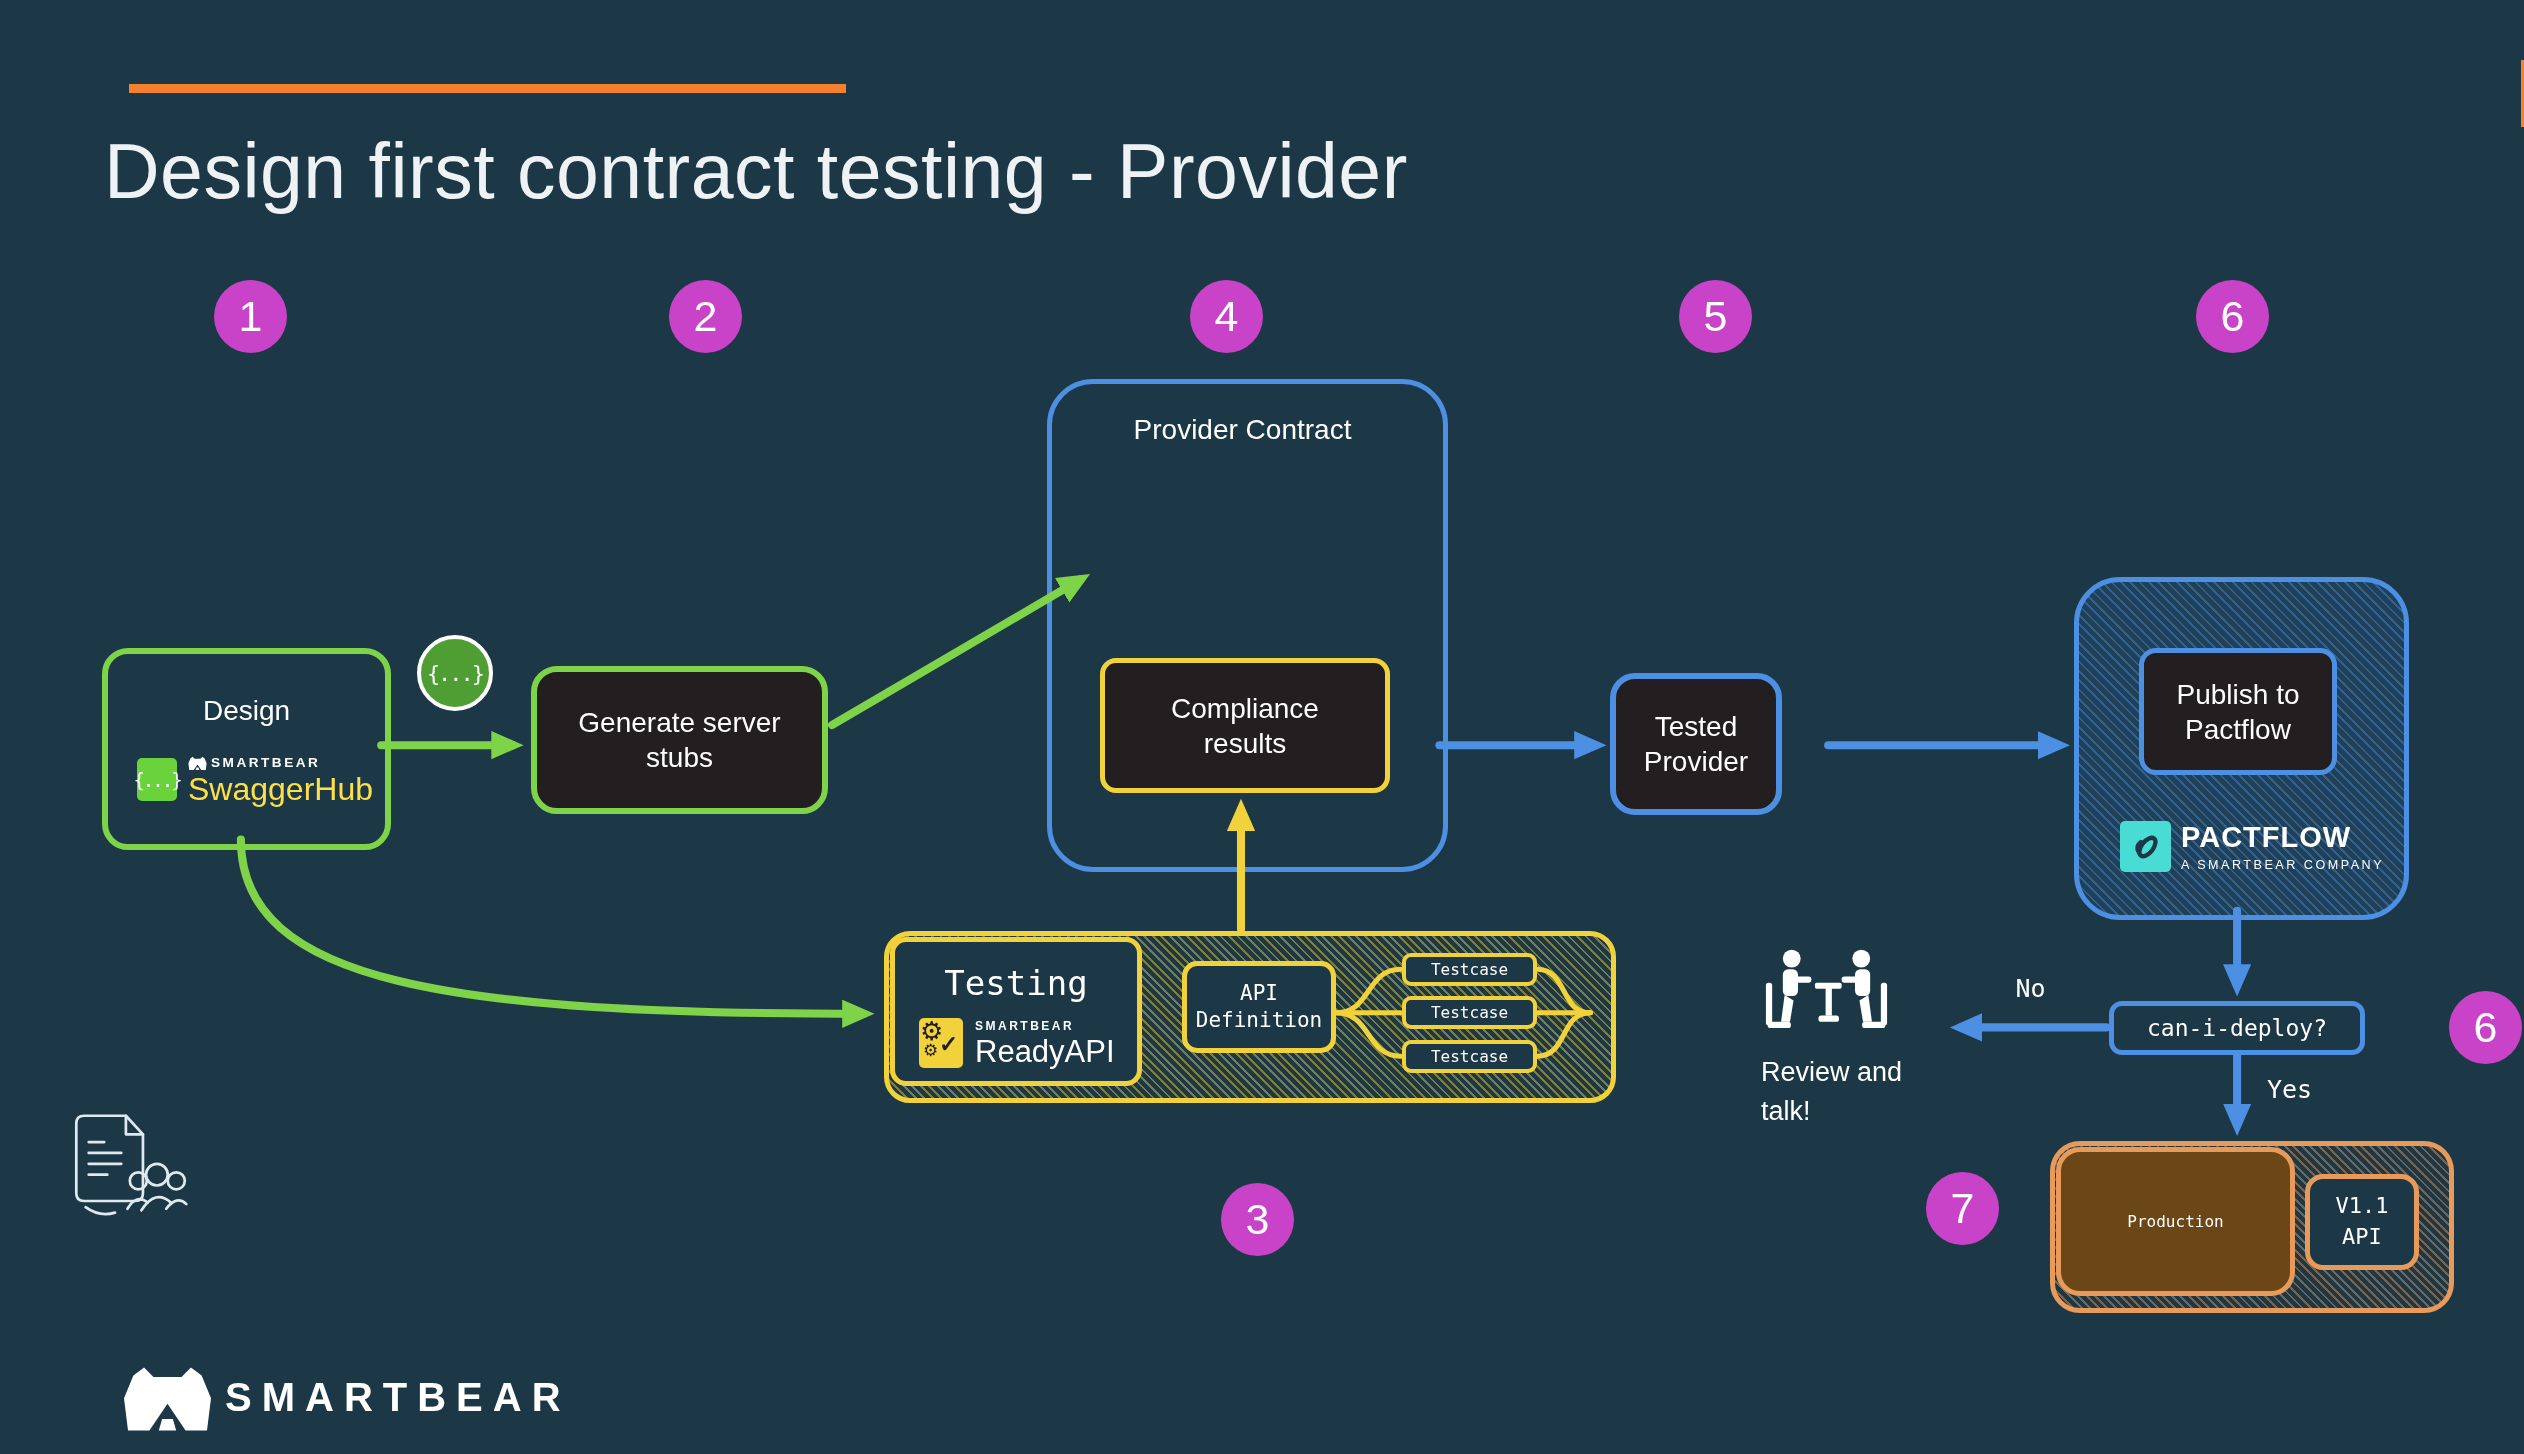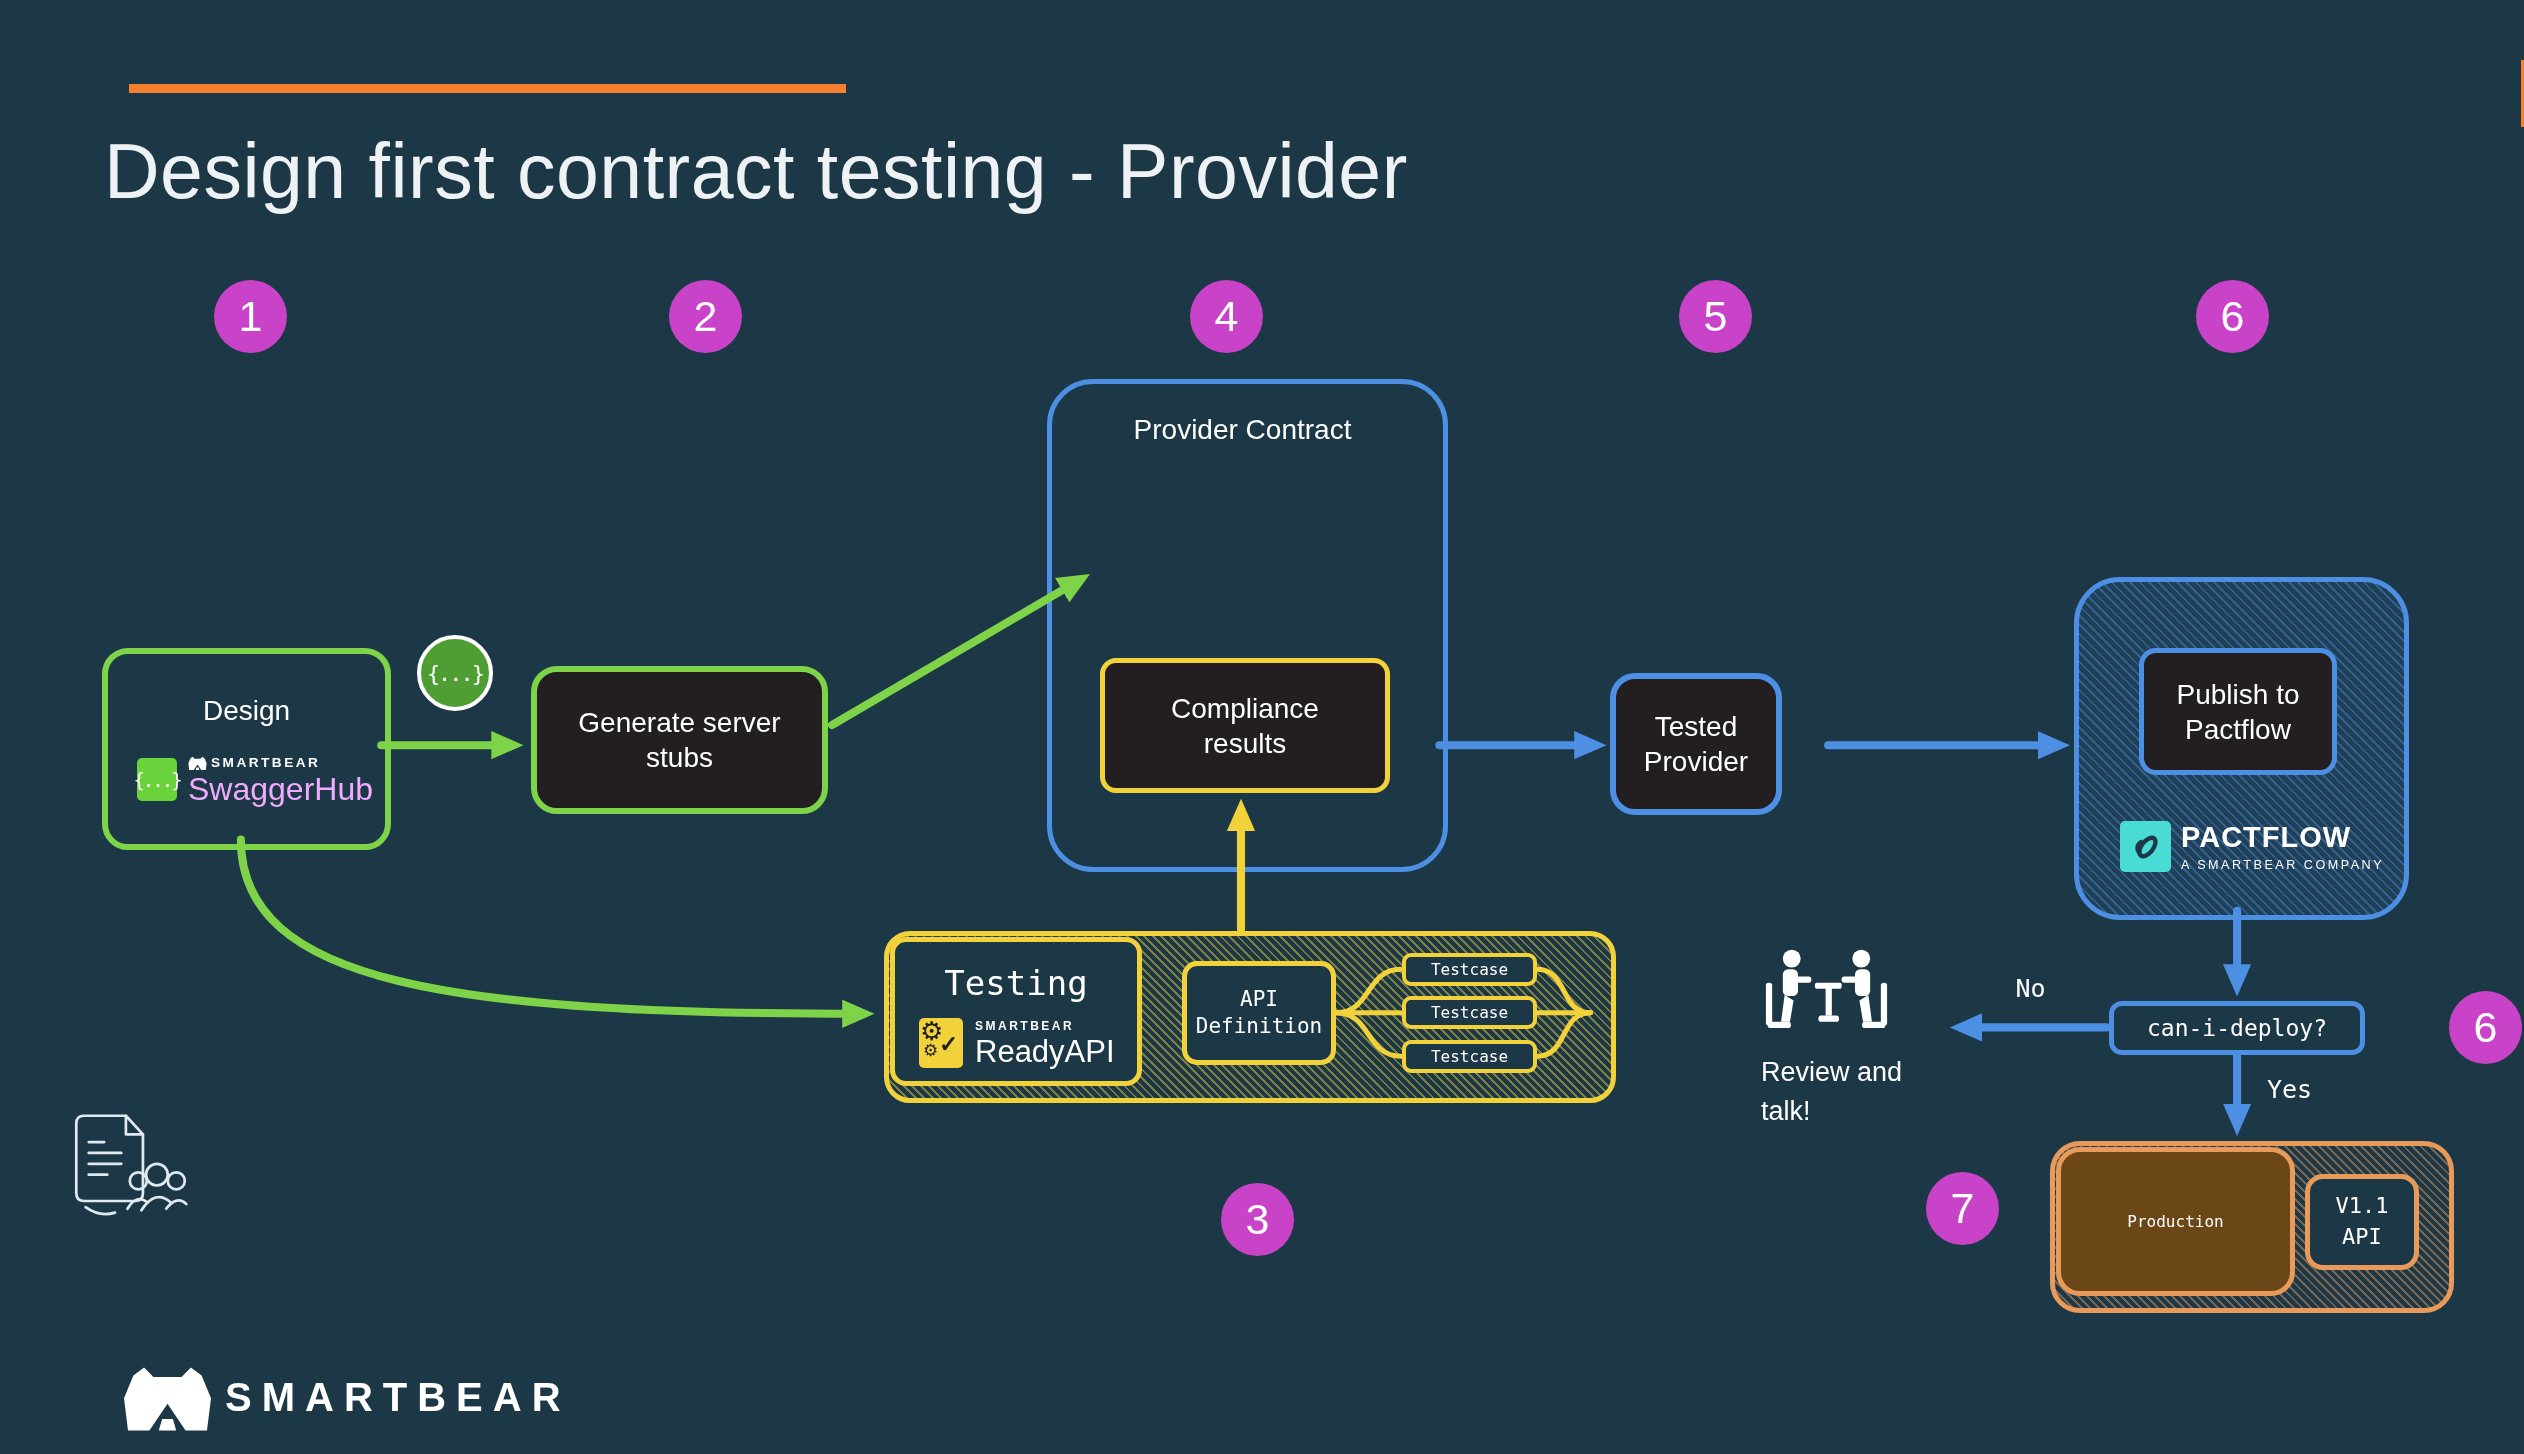--- a/index.html
+++ b/index.html
@@ -116,21 +116,21 @@
       <span class="mono" style="font-size:19px;letter-spacing:-2px;">{...}</span>
     </div>
     <div class="abs" style="left:80px;top:101px;">
       <div style="display:flex;align-items:center;gap:4px;">
         <svg width="19" height="14" viewBox="0 0 130 100">
           <polygon points="6,100 0,52 14,18 30,6 44,20 86,20 100,6 116,18 130,52 124,100 92,100 65,60 38,100" fill="#fff"></polygon>
           <polygon points="52,100 57,83 73,83 78,100" fill="#fff"></polygon>
         </svg>
         <span class="brand-small">SMARTBEAR</span>
       </div>
-      <div style="font-size:32px;color:#f0abfc;margin-top:1px;">SwaggerHub</div>
+      <div style="font-size:32px;color:#fde047;margin-top:1px;">SwaggerHub</div>
     </div>
   </div>
 
   <div class="abs flexc" style="left:417px;top:635px;width:76px;height:76px;border-radius:50%;background:#4f9e33;border:4.5px solid #fff;box-sizing:border-box;">
     <span class="mono" style="font-size:22px;letter-spacing:-2px;color:#fff;">{...}</span>
   </div>
 
   <div class="abs dark-box green-border flexc label" style="left:531px;top:666px;width:297px;height:148px;box-sizing:border-box;padding:0 8px;">
     <span>Generate server stubs</span>
   </div>
@@ -166,21 +166,21 @@
       <span style="position:absolute;left:1px;top:-2px;font-size:26px;color:#231f20;">⚙</span>
       <span style="position:absolute;left:4px;top:22px;font-size:17px;color:#231f20;">⚙</span>
       <span style="position:absolute;left:20px;top:13px;font-size:23px;font-weight:bold;color:#231f20;">✓</span>
     </div>
     <div class="abs" style="left:80px;top:77px;">
       <div class="brand-small" style="font-size:12px;">SMARTBEAR</div>
       <div style="font-size:31px;color:#fff;margin-top:1px;">ReadyAPI</div>
     </div>
   </div>
 
-  <div class="abs navy-box flexc mono" style="left:1182px;top:961px;width:154px;height:104px;border:5px solid #f2d23b;border-radius:15px;box-sizing:border-box;font-size:21px;line-height:1.3;">
+  <div class="abs navy-box flexc mono" style="left:1182px;top:961px;width:154px;height:92px;border:5px solid #f2d23b;border-radius:15px;box-sizing:border-box;font-size:21px;line-height:1.3;">
     <span>API Definition</span>
   </div>
   <div class="abs navy-box flexc mono" style="left:1402px;top:953px;width:135px;height:33px;border:4px solid #f2d23b;border-radius:9px;box-sizing:border-box;font-size:16px;">
     <span>Testcase</span>
   </div>
   <div class="abs navy-box flexc mono" style="left:1402px;top:996px;width:135px;height:33px;border:4px solid #f2d23b;border-radius:9px;box-sizing:border-box;font-size:16px;">
     <span>Testcase</span>
   </div>
   <div class="abs navy-box flexc mono" style="left:1402px;top:1040px;width:135px;height:33px;border:4px solid #f2d23b;border-radius:9px;box-sizing:border-box;font-size:16px;">
     <span>Testcase</span>

